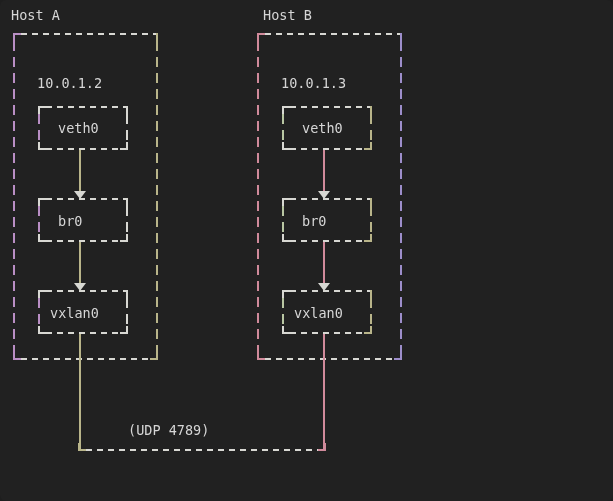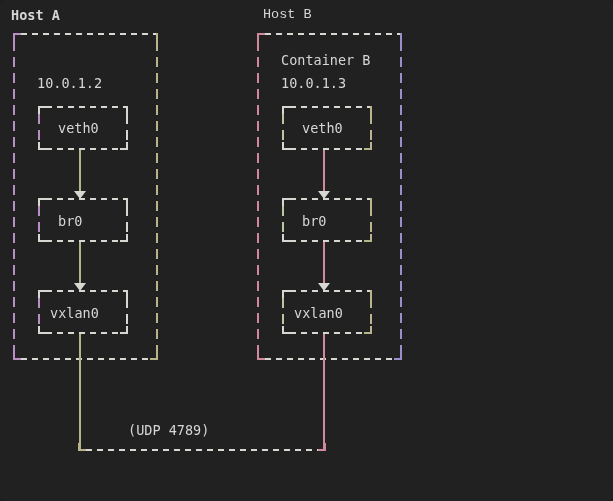--- a/index.html
+++ b/index.html
@@ -55,21 +55,21 @@
   .c-pink{color:#d08a9b;}
   .c-lilac{color:#9d8ecb;}
   .c-green{color:#b9c7a3;}
   .c-white{color:#d8d8d3;}
 </style>
 </head>
 <body>
 
 <div id="stage">
 
-  <div class="cell txt" style="left:11px;top:8px;font-weight:bold;">Host A</div>
+  <div class="cell txt" style="left:11px;top:8px;">Host A</div>
 
   <div class="corner c-purple" style="left:13px;top:33px;width:8px;height:8px;">
     <i style="position:absolute;left:0;top:0;width:2px;height:8px;background:currentColor;display:block;"></i>
     <i style="position:absolute;left:0;top:0;width:8px;height:2px;background:currentColor;display:block;"></i>
   </div>
   <div class="hline c-white" style="left:21px;top:33px;width:136px;"></div>
   <div class="corner c-khaki" style="left:150px;top:33px;width:8px;height:8px;">
     <i style="position:absolute;right:0;top:0;width:2px;height:8px;background:currentColor;display:block;"></i>
   </div>
 
@@ -152,21 +152,21 @@
     <i style="position:absolute;left:0;bottom:0;width:8px;height:2px;background:currentColor;display:block;"></i>
   </div>
   <div class="hline c-white" style="left:46px;top:332px;width:80px;"></div>
   <div class="corner c-white" style="left:120px;top:326px;width:8px;height:8px;">
     <i style="position:absolute;right:0;top:0;width:2px;height:8px;background:currentColor;display:block;"></i>
     <i style="position:absolute;right:0;bottom:0;width:8px;height:2px;background:currentColor;display:block;"></i>
   </div>
 
   <div class="vsolid c-khaki" style="left:79px;top:334px;height:116px;"></div>
 
-  <div class="cell txt" style="left:263px;top:8px;font-family:Liberation Mono, monospace;">Host B</div>
+  <div class="cell txt" style="left:263px;top:8px;">Host B</div>
 
   <div class="corner c-pink" style="left:257px;top:33px;width:8px;height:8px;">
     <i style="position:absolute;left:0;top:0;width:2px;height:8px;background:currentColor;display:block;"></i>
     <i style="position:absolute;left:0;top:0;width:8px;height:2px;background:currentColor;display:block;"></i>
   </div>
   <div class="hline c-white" style="left:265px;top:33px;width:136px;"></div>
   <div class="corner c-lilac" style="left:394px;top:33px;width:8px;height:8px;">
     <i style="position:absolute;right:0;top:0;width:2px;height:8px;background:currentColor;display:block;"></i>
   </div>
 
@@ -176,21 +176,20 @@
   <div class="corner c-pink" style="left:257px;top:352px;width:8px;height:8px;">
     <i style="position:absolute;left:0;top:0;width:2px;height:8px;background:currentColor;display:block;"></i>
     <i style="position:absolute;left:0;bottom:0;width:8px;height:2px;background:currentColor;display:block;"></i>
   </div>
   <div class="hline c-white" style="left:265px;top:358px;width:136px;"></div>
   <div class="corner c-lilac" style="left:394px;top:352px;width:8px;height:8px;">
     <i style="position:absolute;right:0;top:0;width:2px;height:8px;background:currentColor;display:block;"></i>
     <i style="position:absolute;right:0;bottom:0;width:8px;height:2px;background:currentColor;display:block;"></i>
   </div>
 
-  <div class="cell txt" style="left:281px;top:53px;">Container B</div>
   <div class="cell txt" style="left:281px;top:76px;">10.0.1.3</div>
 
   <div class="corner c-white" style="left:282px;top:106px;width:8px;height:8px;">
     <i style="position:absolute;left:0;top:0;width:2px;height:8px;background:currentColor;display:block;"></i>
     <i style="position:absolute;left:0;top:0;width:8px;height:2px;background:currentColor;display:block;"></i>
   </div>
   <div class="hline c-white" style="left:290px;top:106px;width:80px;"></div>
   <div class="corner c-khaki" style="left:364px;top:106px;width:8px;height:8px;">
     <i style="position:absolute;right:0;top:0;width:2px;height:8px;background:currentColor;display:block;"></i>
   </div>

